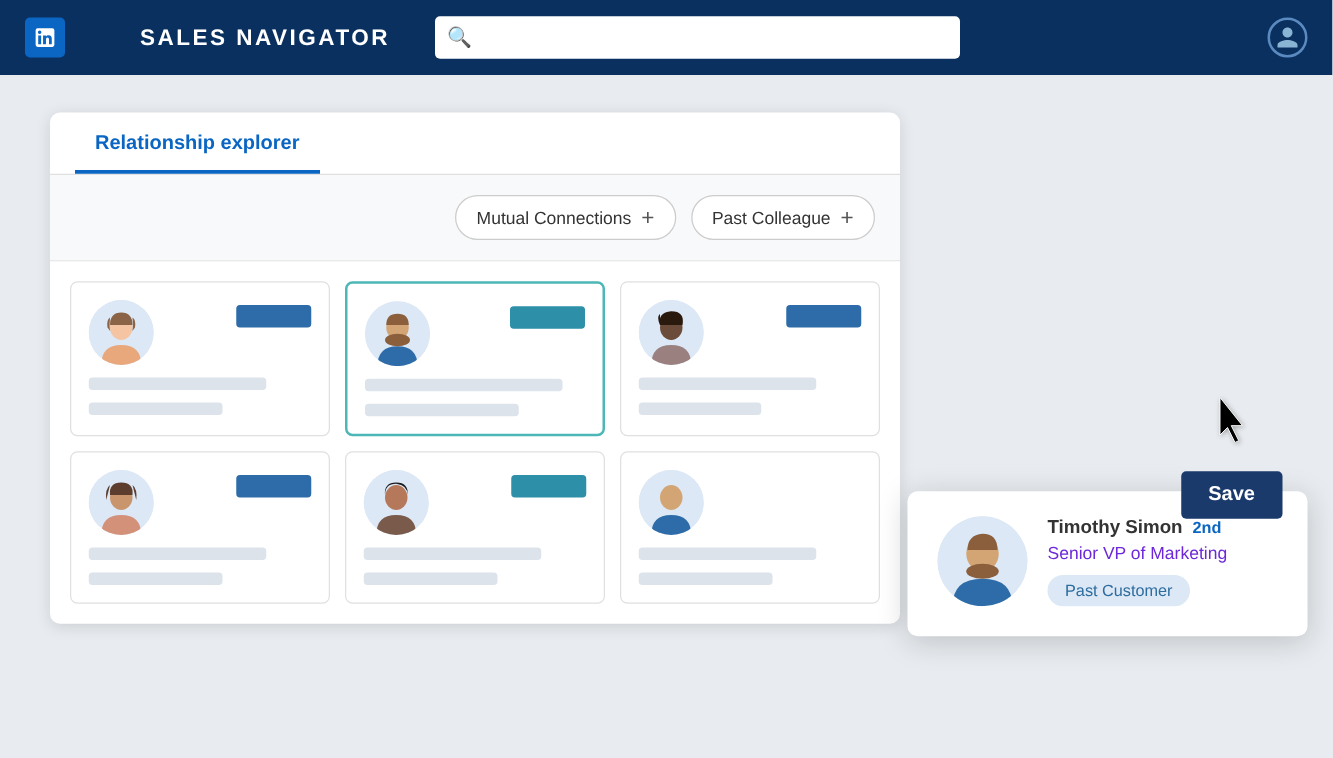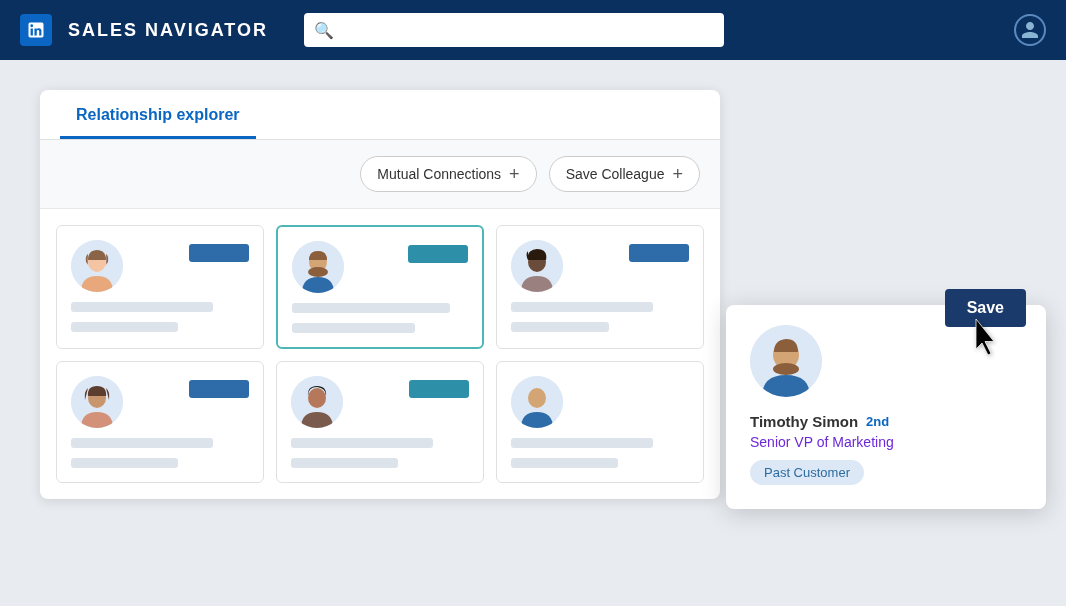--- a/index.html
+++ b/index.html
@@ -40,20 +40,21 @@
       fill: white;
     }
 
     .nav-title {
       color: white;
       font-size: 18px;
       font-weight: 700;
       letter-spacing: 2px;
       text-transform: uppercase;
       flex-shrink: 0;
+      margin-left: 44px;
     }
 
     .nav-search {
       flex: 1;
       max-width: 420px;
       height: 34px;
       background: white;
       border-radius: 4px;
       display: flex;
       align-items: center;
@@ -237,21 +238,20 @@
       border-radius: 4px;
       font-size: 16px;
       font-weight: 600;
       cursor: pointer;
     }
 
     .popup-profile {
       display: flex;
       align-items: flex-start;
       gap: 16px;
-      flex-direction: column;
     }
 
     .popup-avatar {
       width: 72px;
       height: 72px;
       border-radius: 50%;
       background: #dce8f5;
       overflow: hidden;
       flex-shrink: 0;
     }
@@ -344,21 +344,21 @@
     <div class="tab-bar">
       <div class="tab-item">Relationship explorer</div>
     </div>
 
     <div class="filter-bar">
       <div class="filter-chip">
         <span>Mutual Connections</span>
         <span class="plus">+</span>
       </div>
       <div class="filter-chip">
-        <span>Save Colleague</span>
+        <span>Past Colleague</span>
         <span class="plus">+</span>
       </div>
     </div>
 
     <div class="profiles-grid">
 
       <div class="profile-card">
         <div class="profile-card-header">
           <div class="avatar-circle">
             <svg class="avatar-svg" viewBox="0 0 52 52" xmlns="http://www.w3.org/2000/svg">

